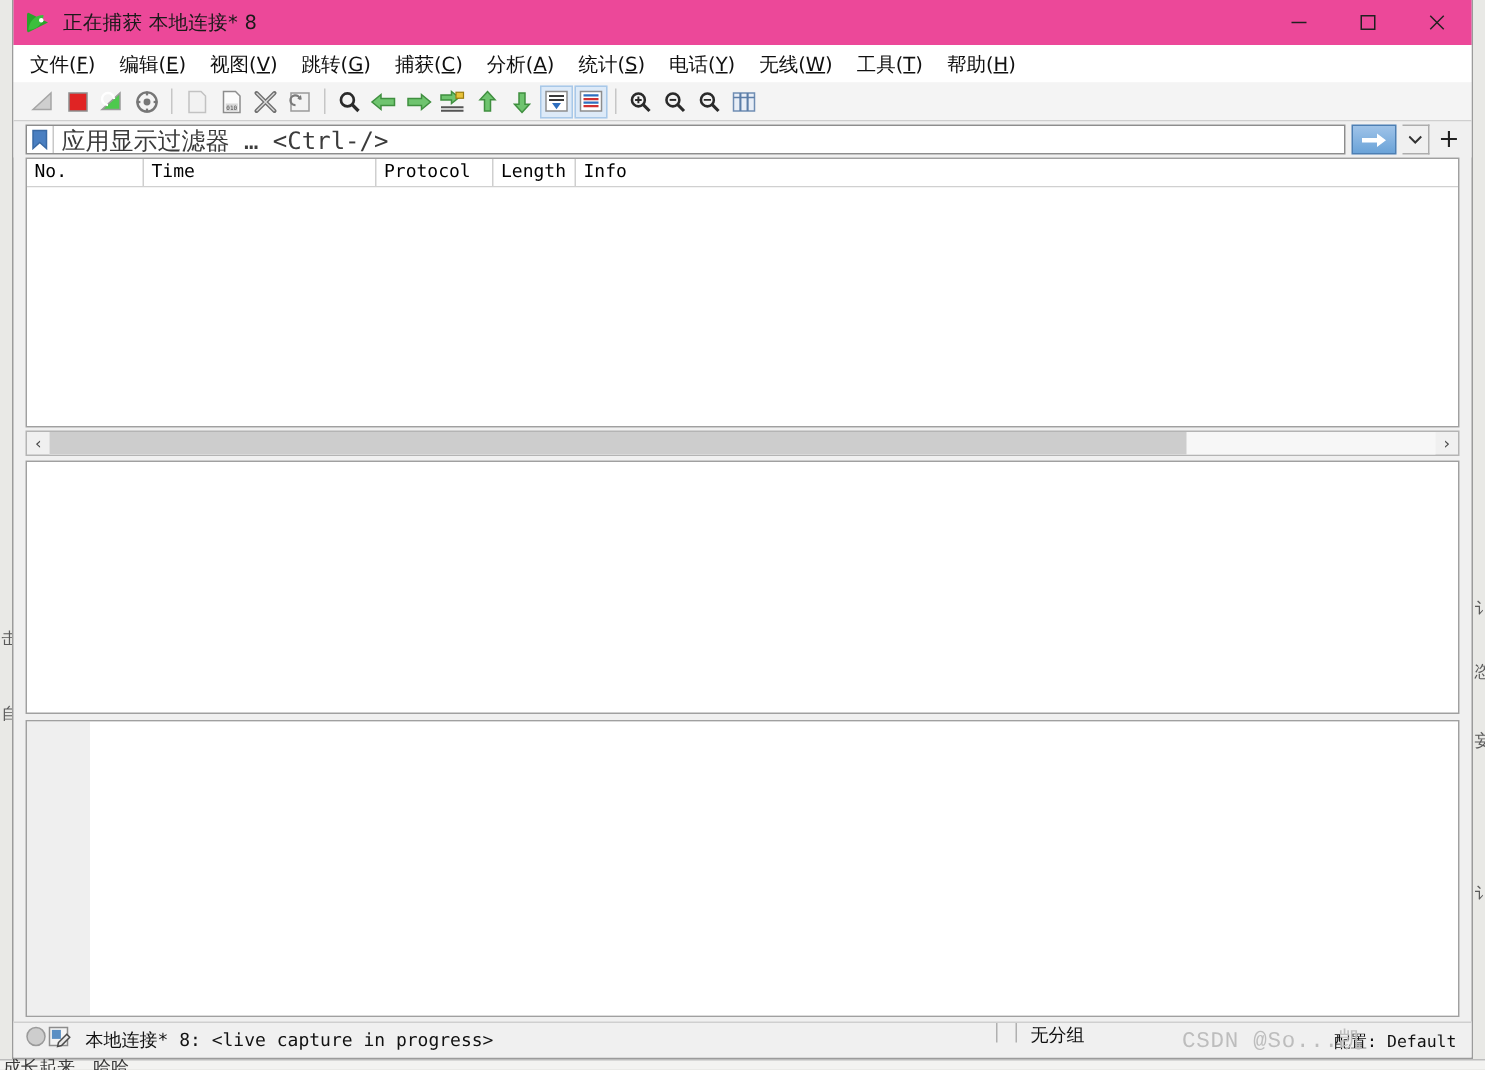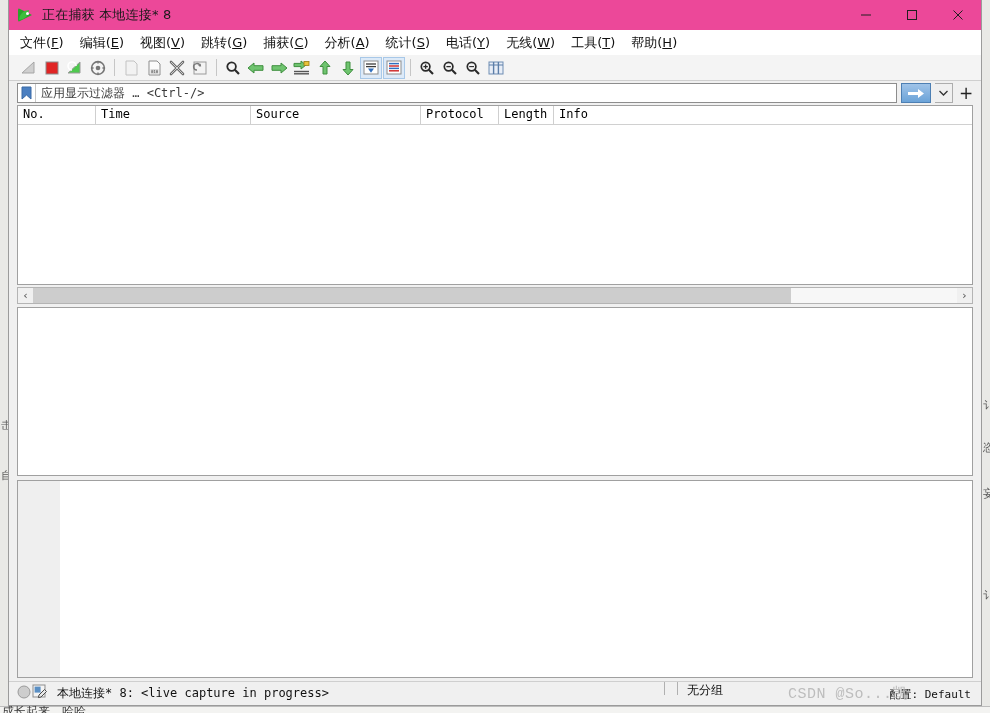--- a/index.html
+++ b/index.html
@@ -135,21 +135,21 @@
     width: 18px; height: 18px; margin: 0 0 0 0;
     flex: none;
     display: flex; align-items: center; justify-content: center;
     border-right: 1px solid #c8c8c8;
     background: #ffffff;
   }
   #filter-input {
     border: none; outline: none;
     flex: 1; height: 18px;
     font-family: "DejaVu Sans Mono", monospace;
-    font-size: 12px;
+    font-size: 16px;
     color: #111;
     padding-left: 5px;
     background: transparent;
   }
   #filter-input::placeholder { color: #3b3b3b; opacity: 1; }
   #apply-btn {
     width: 30px; height: 20px; flex: none;
     background: linear-gradient(#9fc3e8, #6ba3d8);
     border: 1px solid #4d7fb3;
     display: flex; align-items: center; justify-content: center;
@@ -490,21 +490,20 @@
           <path d="M0.5 1 L4.5 5 L8.5 1" fill="none" stroke="#333" stroke-width="1.3"></path>
         </svg>
     </div>
     <div id="plus-btn">+</div>
   </div>
 
   <div id="packet-list">
     <div id="col-head">
       <div class="col" style="width:78px;">No.</div>
       <div class="col" style="width:155px;">Time</div>
-      <div class="col" style="width:170px;">Source</div>
       <div class="col" style="width:78px;">Protocol</div>
       <div class="col" style="width:55px;">Length</div>
       <div class="col" style="width:260px; border-right:none;">Info</div>
     </div>
     <div id="rows"></div>
   </div>
 
   <div id="hscroll">
     <div class="sb-arrow">‹</div>
     <div id="hscroll-track">

